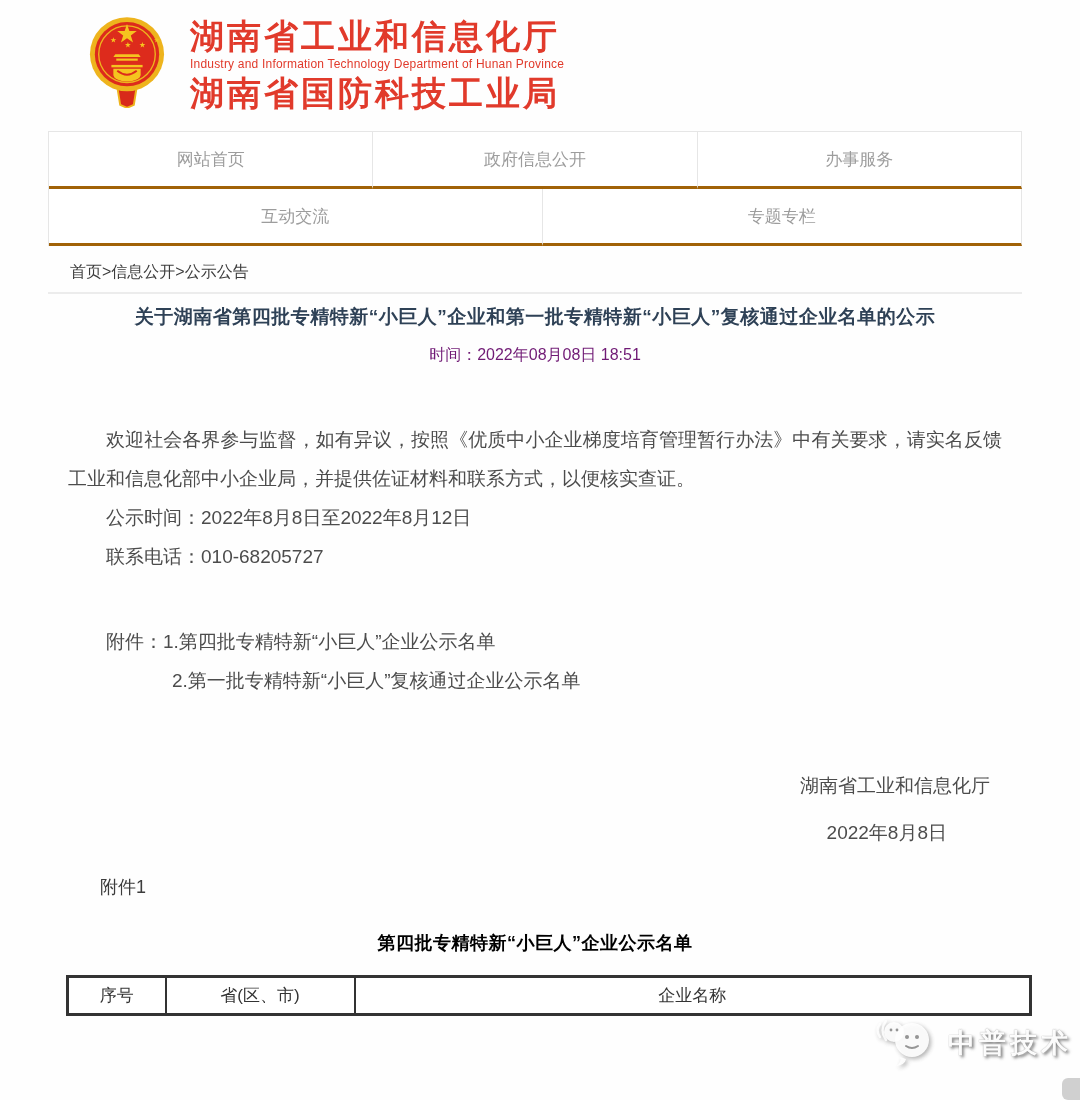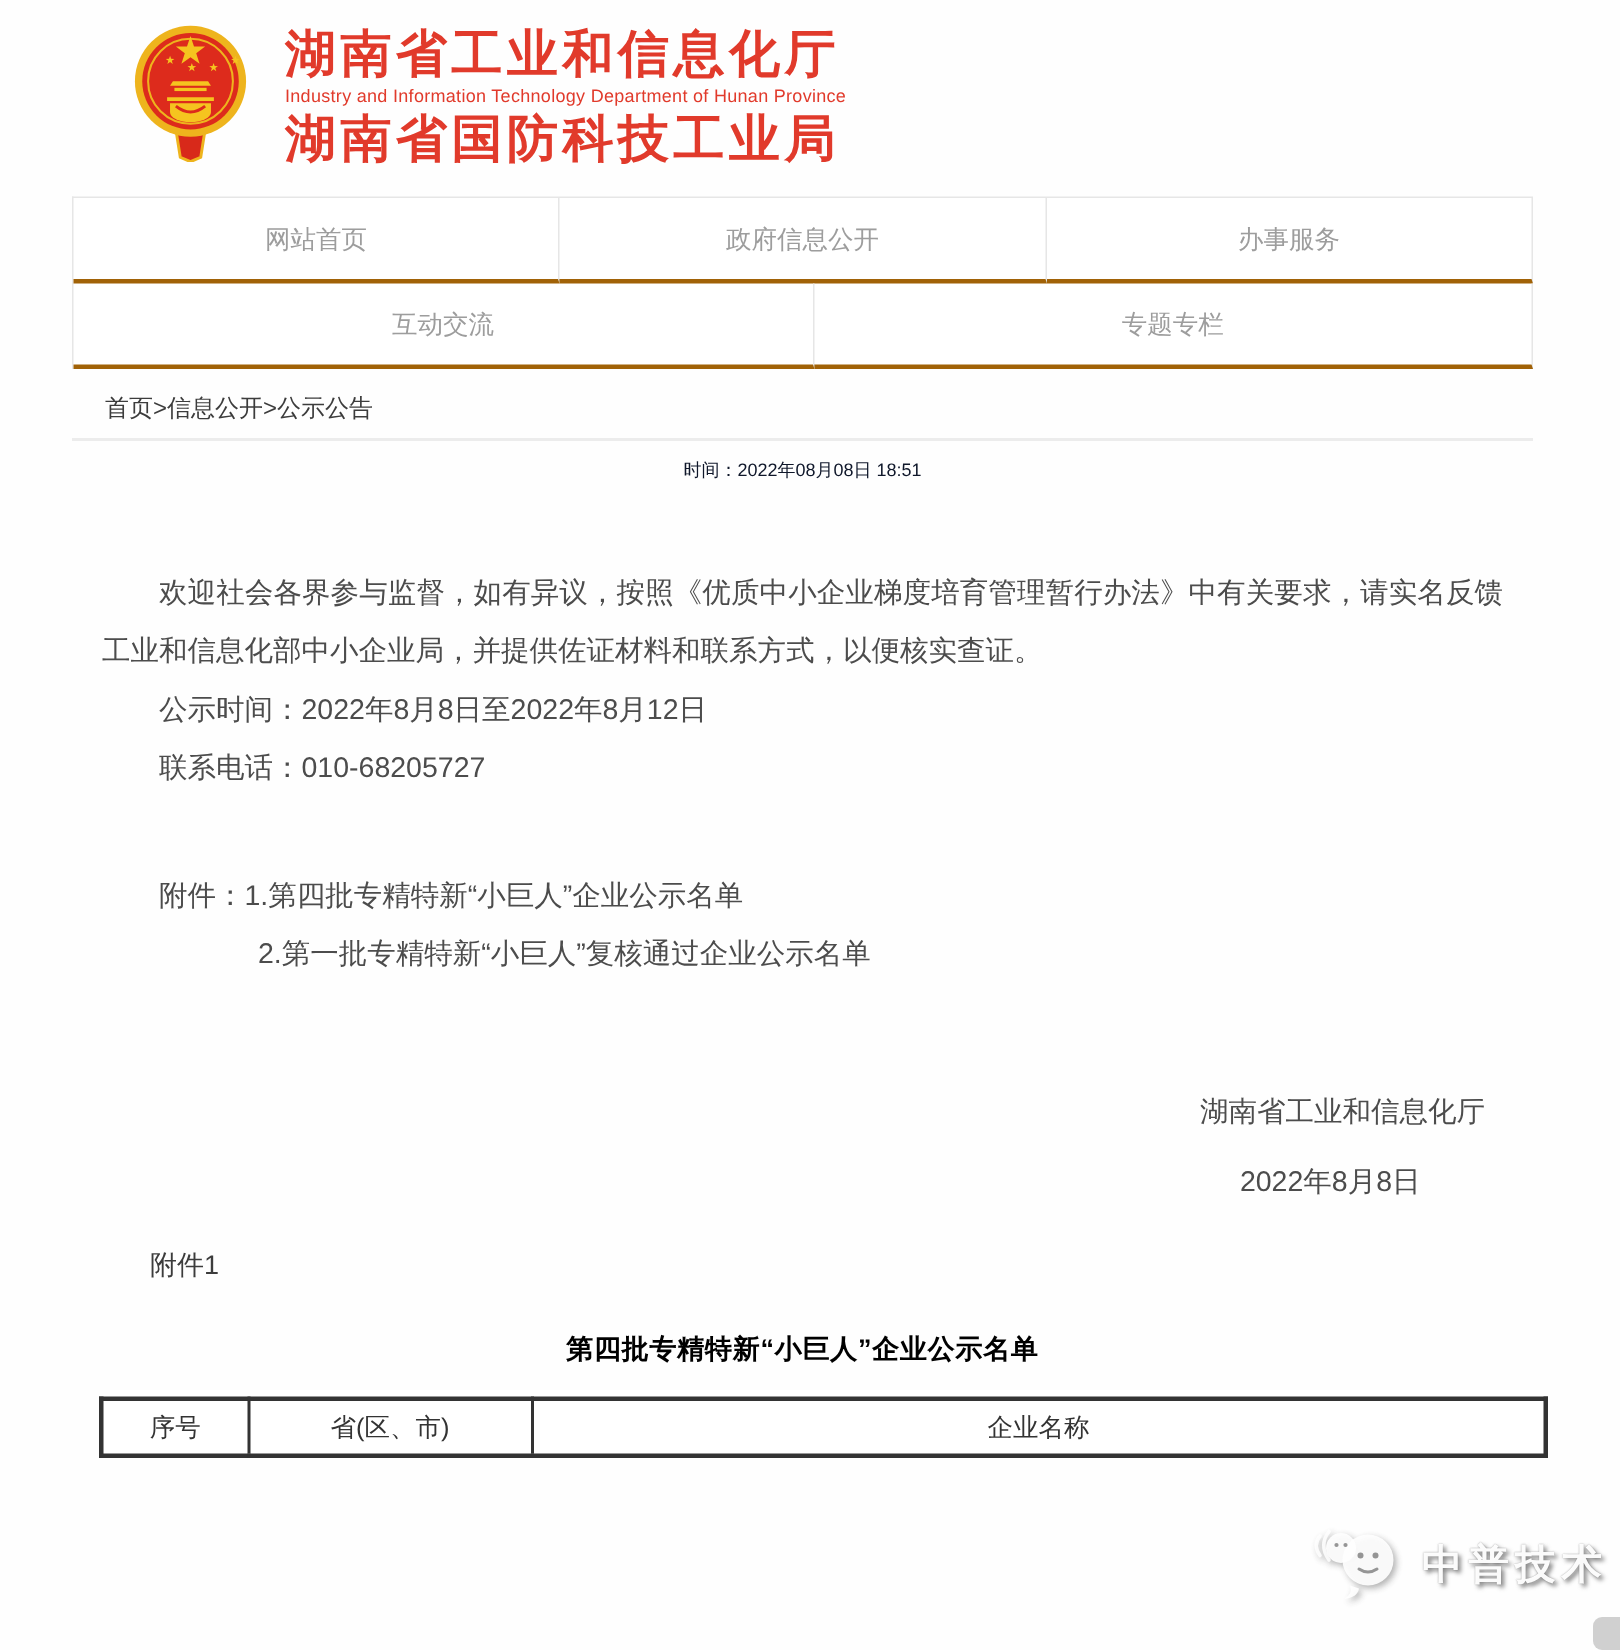--- a/index.html
+++ b/index.html
@@ -46,21 +46,21 @@
     border-bottom: 2px solid #ececec;
   }
   .breadcrumb { font-size: 16px; color: #3c3c3c; cursor: pointer; }
 
   
   .article { position: absolute; top: 290px; left: 48px; width: 974px; }
   .doc-title {
     margin-top: 14px; text-align: center;
     font-size: 19px; font-weight: bold; color: #2e4156; letter-spacing: 0.5px;
   }
-  .doc-time { margin-top: 15px; text-align: center; font-size: 12px; color: #0f172a; }
+  .doc-time { margin-top: 15px; text-align: center; font-size: 16px; color: #701a75; }
 
   .bodytext { margin-top: 54px; padding: 0 20px; font-size: 19px; line-height: 39px;
               color: #4c4c4c; text-align: justify; }
   .para { text-indent: 2em; }
   .info-line { text-indent: 2em; }
   .attach-line1 { margin-top: 46px; text-indent: 2em; }
   .attach-line2 { padding-left: 104px; }
 
   .sig-org  { margin-top: 66px; text-align: right; padding-right: 12px; font-size: 19px; color:#4c4c4c; }
   .sig-date { margin-top: 8px;  text-align: right; padding-right: 55px; font-size: 19px; color:#4c4c4c; }
@@ -140,20 +140,21 @@
       <div class="nav-cell w-left">互动交流</div>
       <div class="nav-cell w-right">专题专栏</div>
     </div>
   </nav>
 
   <div class="breadcrumb-bar">
     <span class="breadcrumb">首页&gt;信息公开&gt;公示公告</span>
   </div>
 
   <main class="article">
+    <h1 class="doc-title">关于湖南省第四批专精特新“小巨人”企业和第一批专精特新“小巨人”复核通过企业名单的公示</h1>
     <div class="doc-time">时间：2022年08月08日 18:51</div>
 
     <div class="bodytext">
       <p class="para">欢迎社会各界参与监督，如有异议，按照《优质中小企业梯度培育管理暂行办法》中有关要求，请实名反馈工业和信息化部中小企业局，并提供佐证材料和联系方式，以便核实查证。</p>
       <p class="info-line">公示时间：2022年8月8日至2022年8月12日</p>
       <p class="info-line">联系电话：010-68205727</p>
 
       <p class="attach-line1"><span>附件：</span><span>1.第四批专精特新“小巨人”企业公示名单</span></p>
       <p class="attach-line2"><span>2.第一批专精特新“小巨人”复核通过企业公示名单</span></p>
 

